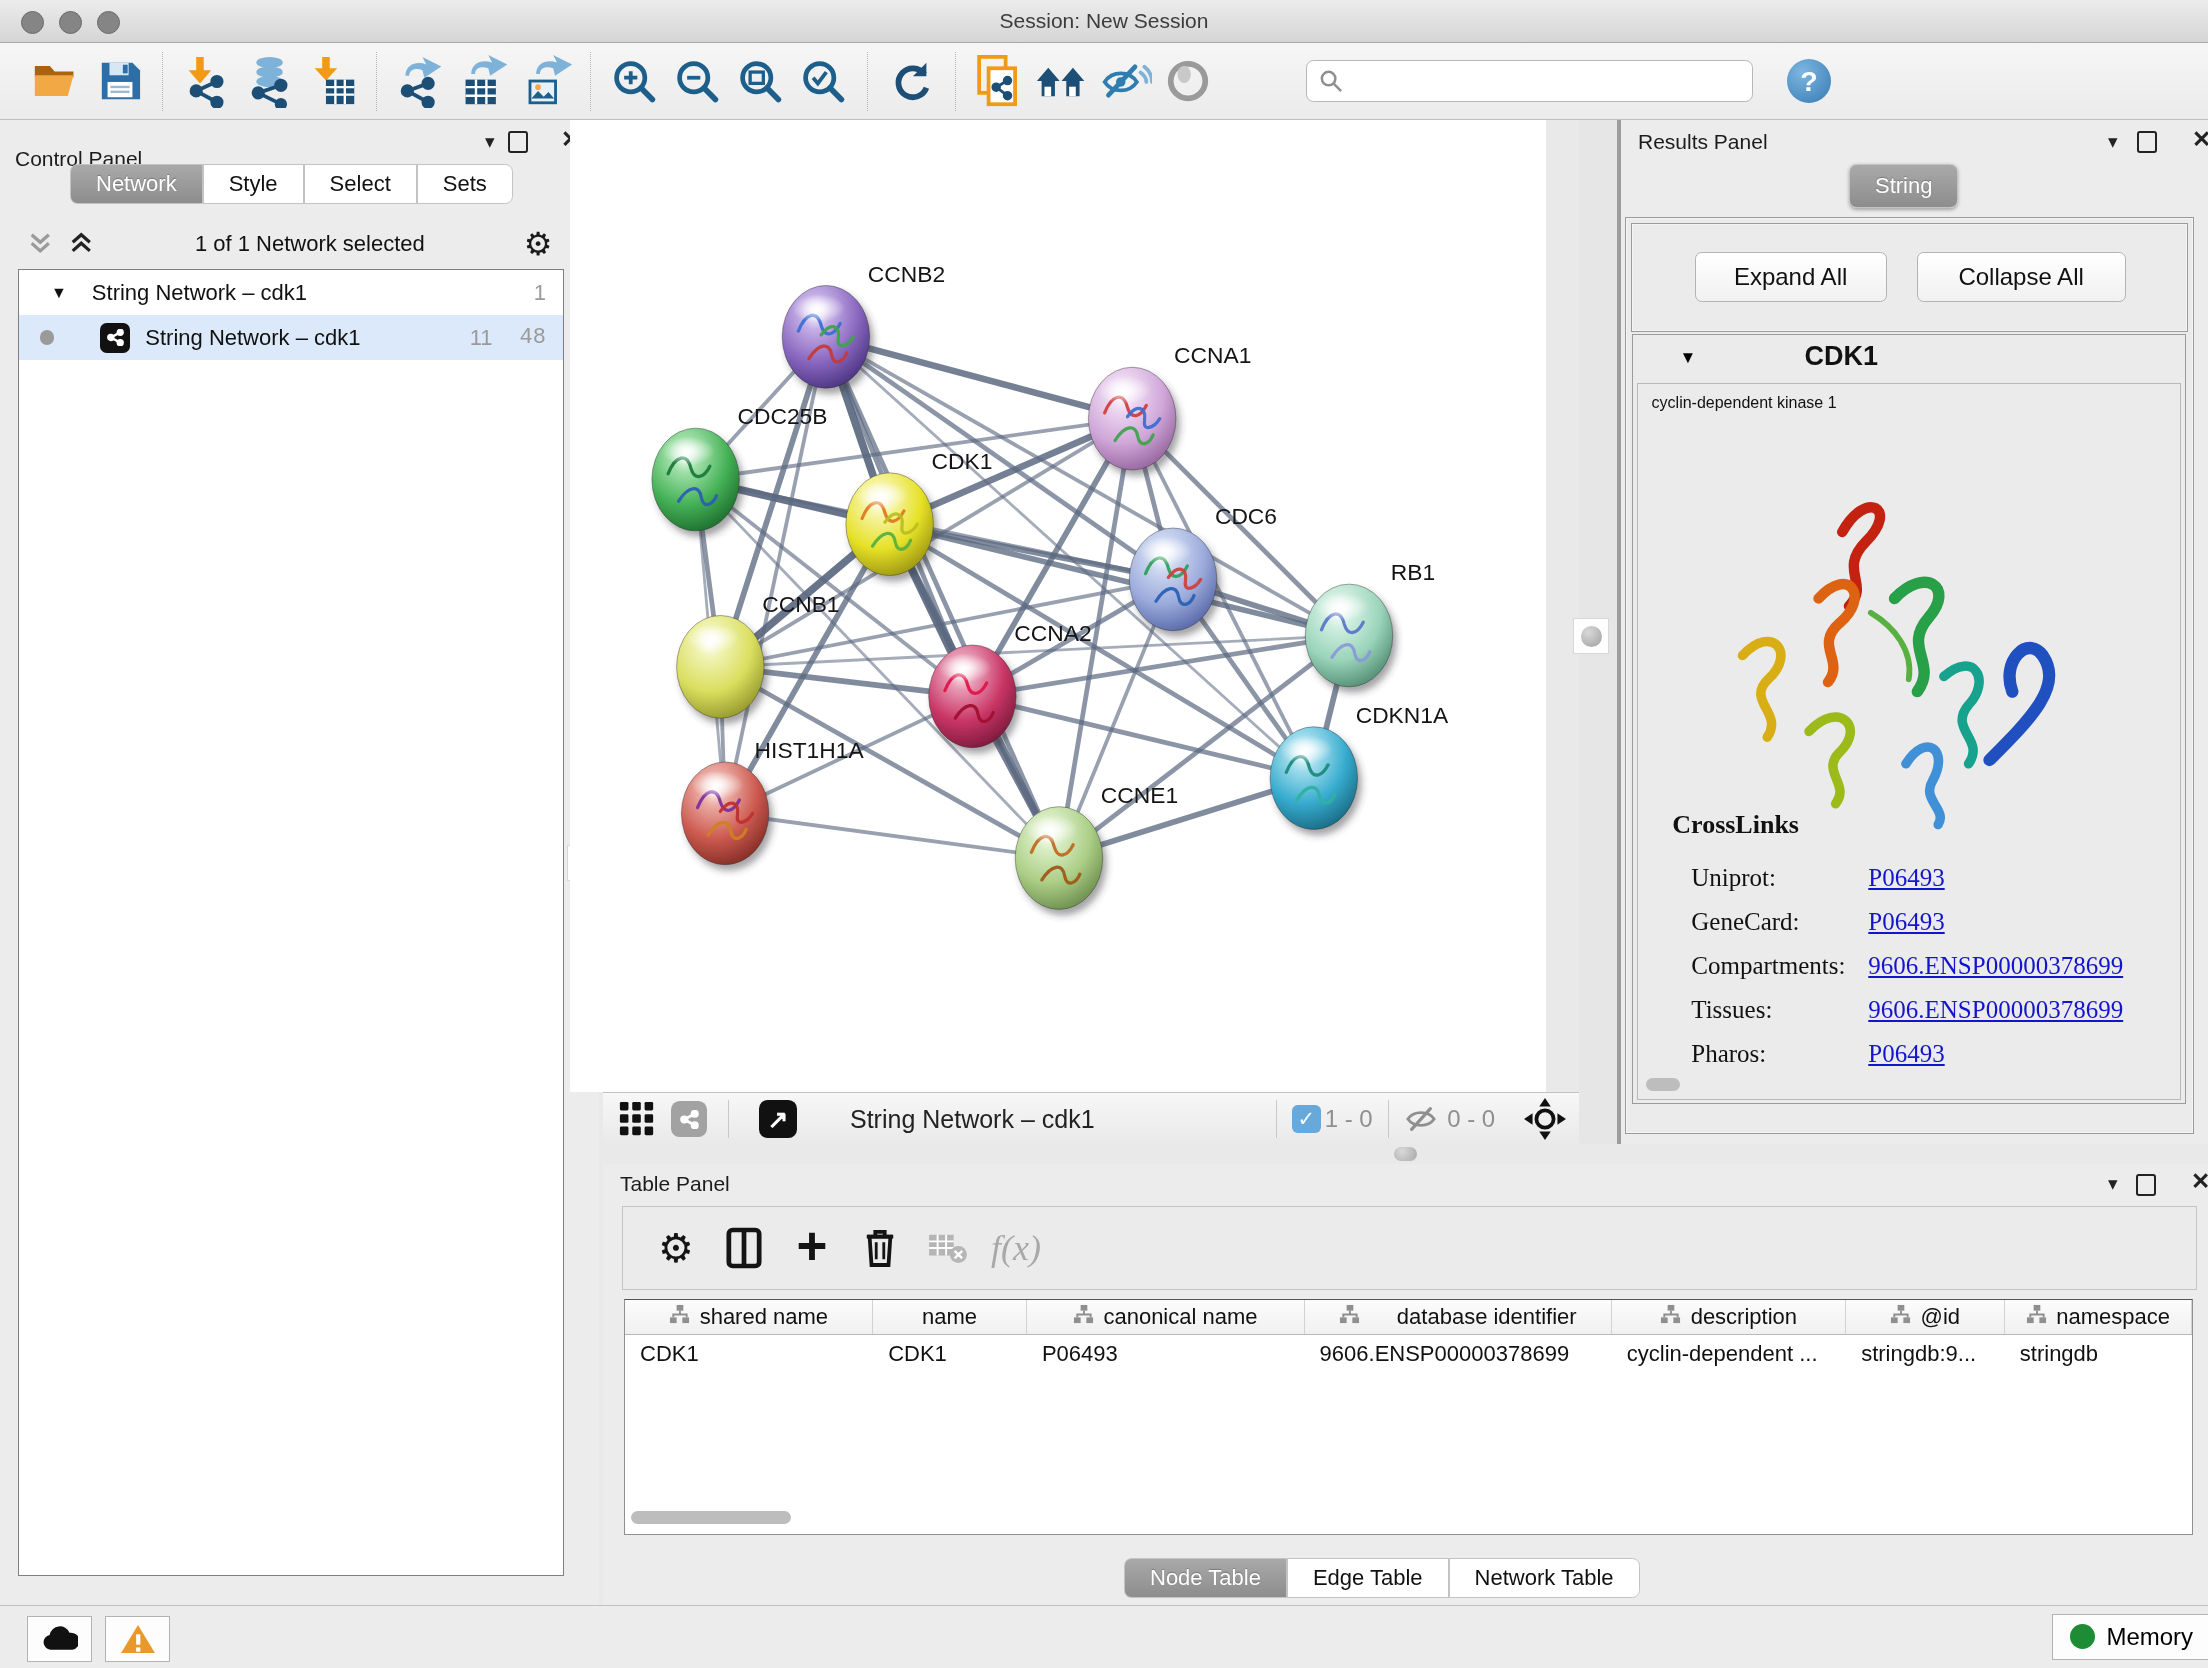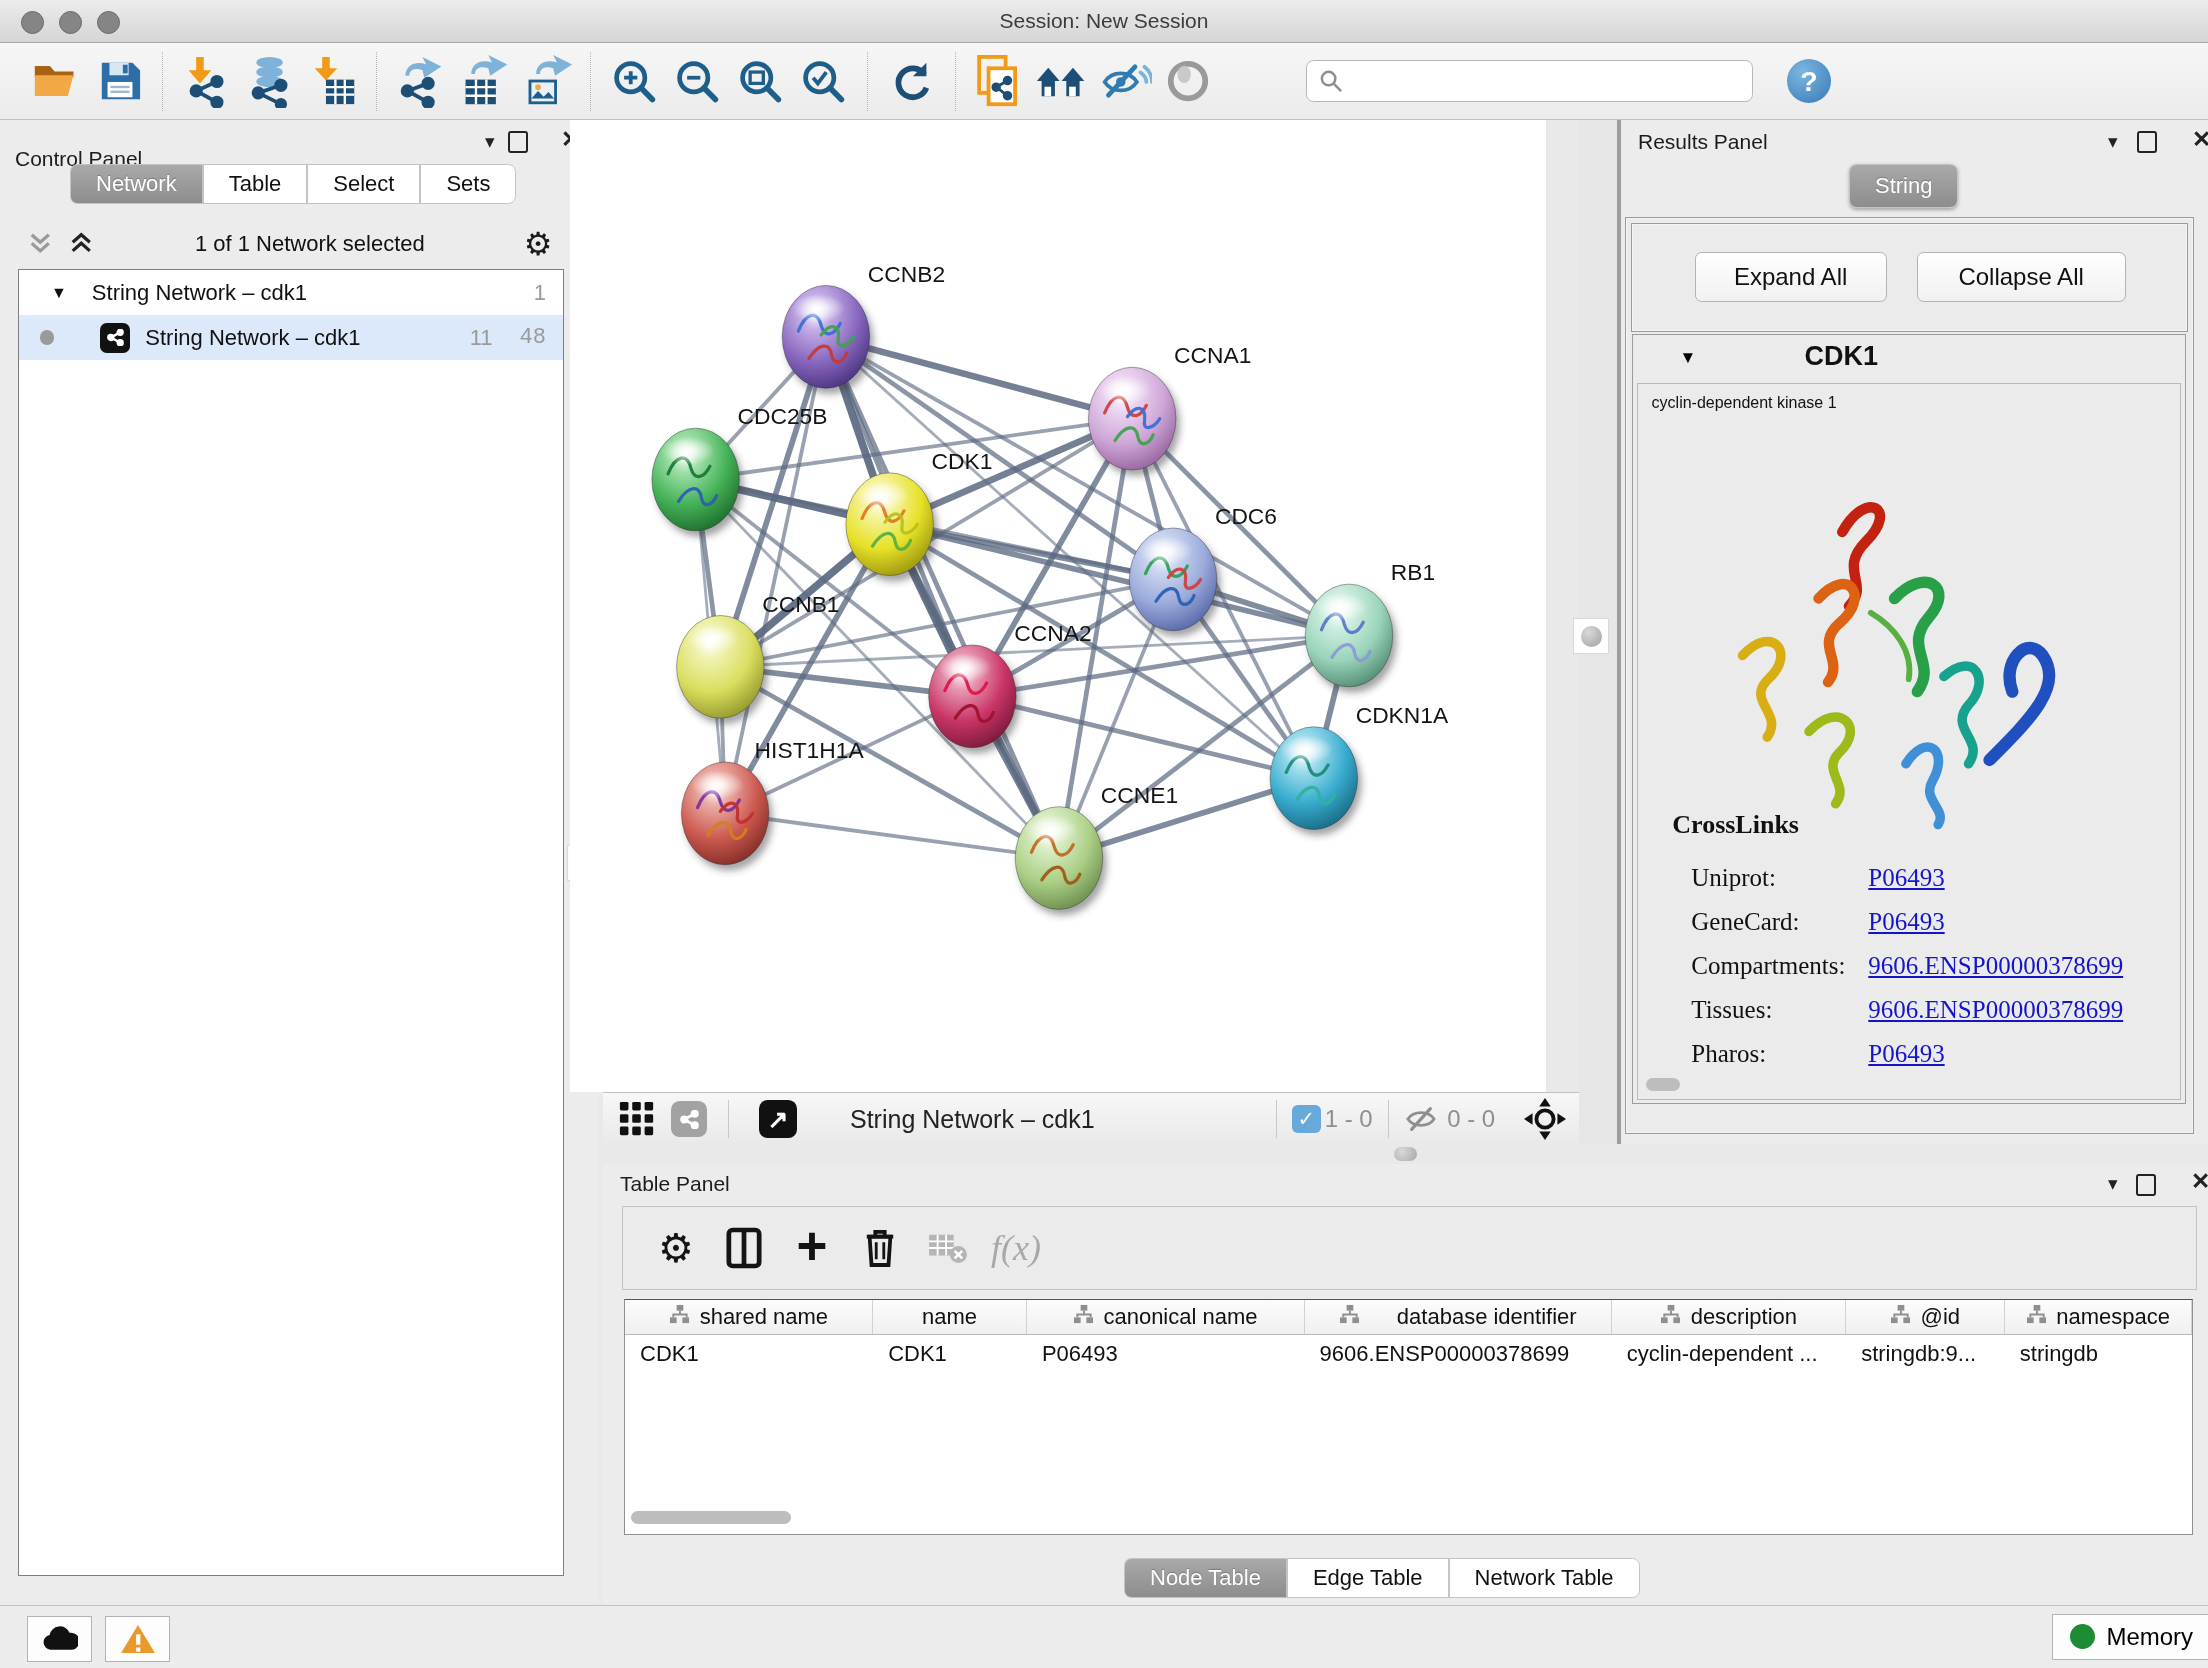--- a/index.html
+++ b/index.html
@@ -248,21 +248,21 @@
 </div>
 
 <div class="abs" style="left:0;top:120px;width:599px;height:1486px;background:#ececec;">
   <span class="abs phead" style="left:15px;top:27px;">Control Panel</span>
   <span class="abs hico" style="left:464px;top:9.5px;">▾</span>
   <span class="abs" style="left:508px;top:11.4px;"><span class="hsq"></span></span>
   <span class="abs hico hx" style="left:540px;top:5.7px;">✕</span>
 
   <div class="abs tabrow" style="left:70px;top:44px;" id="cp-tabs">
       <div class="tab first active">Network</div>
-      <div class="tab">Table</div>
+      <div class="tab">Style</div>
       <div class="tab">Select</div>
       <div class="tab last">Sets</div>
     </div>
 
   <div class="abs" style="left:18px;top:99px;width:544px;height:49px;display:flex;align-items:center;">
     <svg width="28.5" height="28.5" viewBox="0 0 30 30" style="margin-left:7.6px">
         <g fill="none" stroke="#9a9a9a" stroke-width="3.4">
           <path d="M6 6l9 8 9-8M6 15l9 8 9-8"></path>
         </g>
       </svg>

